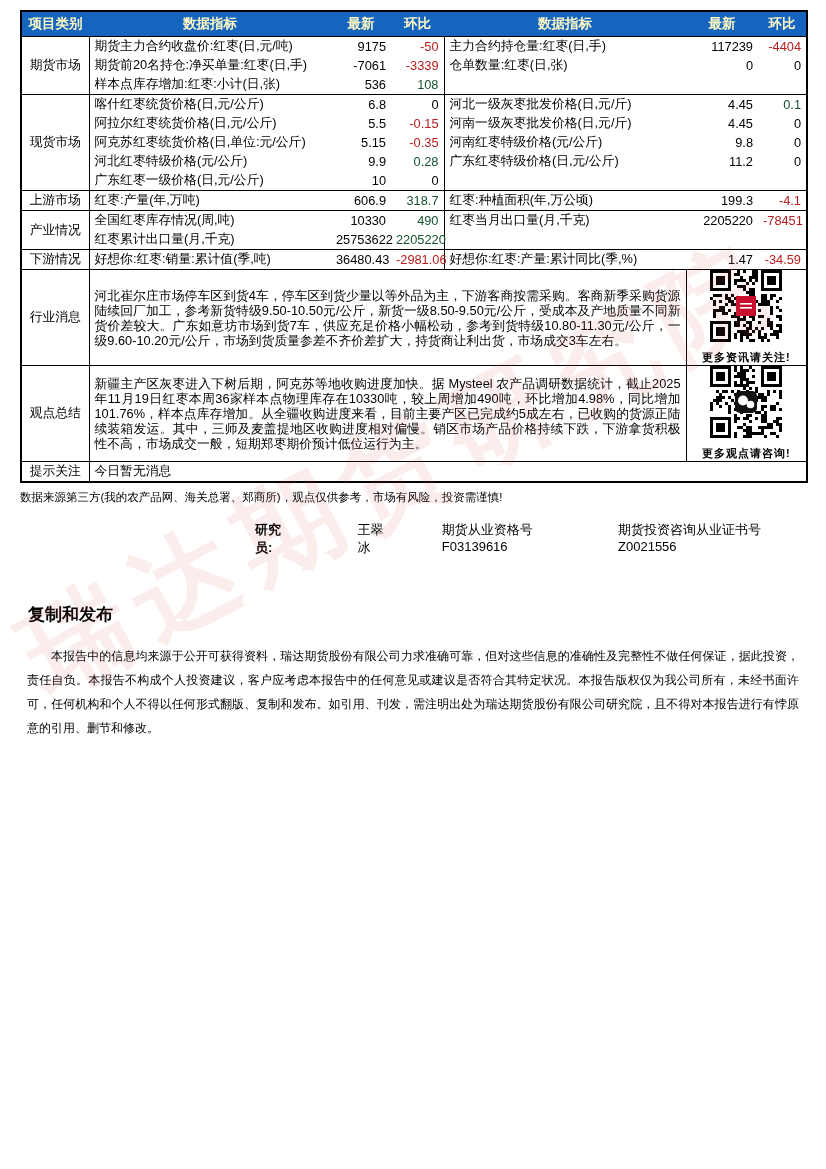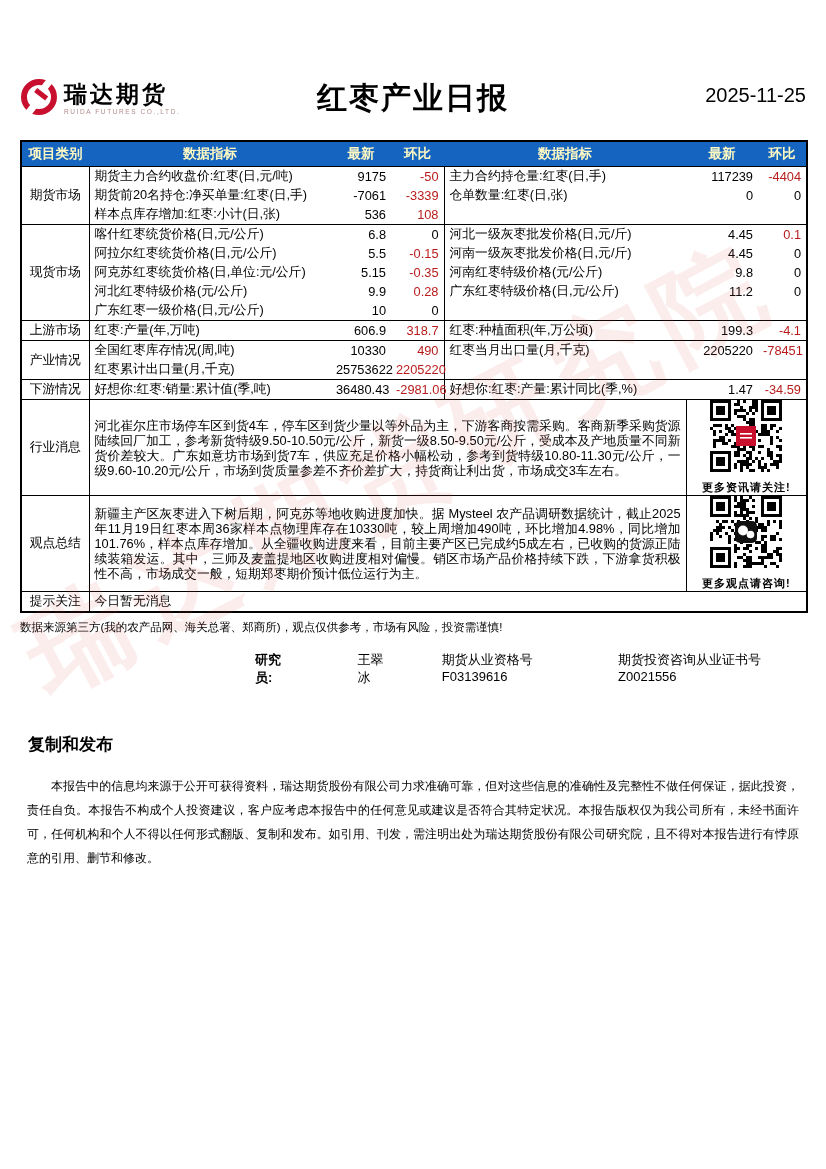--- a/index.html
+++ b/index.html
@@ -30,21 +30,21 @@
   table.report td{font-size:12.8px;height:19px;padding:0 5px;vertical-align:middle;}
   td.cat{text-align:center;border-right:1px solid #000;font-size:13px;padding:0 2px;}
   td.lbl{text-align:left;}
   td.num{text-align:right;padding-right:7px;}
   td.v-sep{border-left:1px solid #000;}
   tr.sec-top td{border-top:1px solid #000;}
   td.msg{padding:9px 12px;line-height:15px;font-size:13.5px;text-align:justify;vertical-align:top;}
   td.qrcell{border-left:1px solid #000;text-align:center;vertical-align:middle;padding:5px 0;}
   .qr-caption{font-size:11px;font-weight:bold;margin-top:5px;letter-spacing:1px;}
   td.notice{text-align:left;font-size:13px;height:20px;}
-  .chg-up{color:#b91c1c;}
+  .chg-up{color:#14532d;}
   .chg-down{color:#b91c1c;}
 
   
   .footnote{margin-top:7px;font-size:11.5px;position:relative;z-index:2;}
   .researcher{margin-top:16px;font-size:13px;display:flex;align-items:baseline;padding-left:235px;}
   .researcher .lab{font-weight:bold;}
   .researcher .name{margin-left:62px;}
   .researcher .qual{margin-left:48px;}
   .researcher .cert{margin-left:30px;}
 
@@ -54,38 +54,20 @@
 </style>
 </head>
 <body>
 
 <div class="page">
 
   <div class="watermark">瑞达期货研究院</div>
 
   <div class="content">
 
-    <div class="rpt-header">
-      <div class="logo">
-        <span>
-          <svg width="38" height="38" viewBox="0 0 38 38">
-            <circle cx="19" cy="19" r="15" fill="none" stroke="#c8102e" stroke-width="6"></circle>
-            <rect x="14" y="-2" width="7" height="18" fill="#fff" transform="rotate(38 19 19)"></rect>
-            <rect x="17" y="22" width="7" height="18" fill="#fff" transform="rotate(38 19 19)"></rect>
-            <rect x="12" y="13" width="14" height="5" fill="#c8102e" transform="rotate(38 19 19)"></rect>
-          </svg>
-        </span>
-        <span class="logo-text-block">
-          <span class="logo-cn">瑞达期货</span>
-          <span class="logo-en">RUIDA FUTURES CO.,LTD.</span>
-        </span>
-      </div>
-      <div class="rpt-title">红枣产业日报</div>
-      <div class="rpt-date">2025-11-25</div>
-    </div>
 
     <table class="report">
       <colgroup>
         <col style="width:68px">
           <col style="width:242px">
           <col style="width:60px">
           <col style="width:53px">
         <col style="width:242px">
           <col style="width:72px">
           <col style="width:49px">

